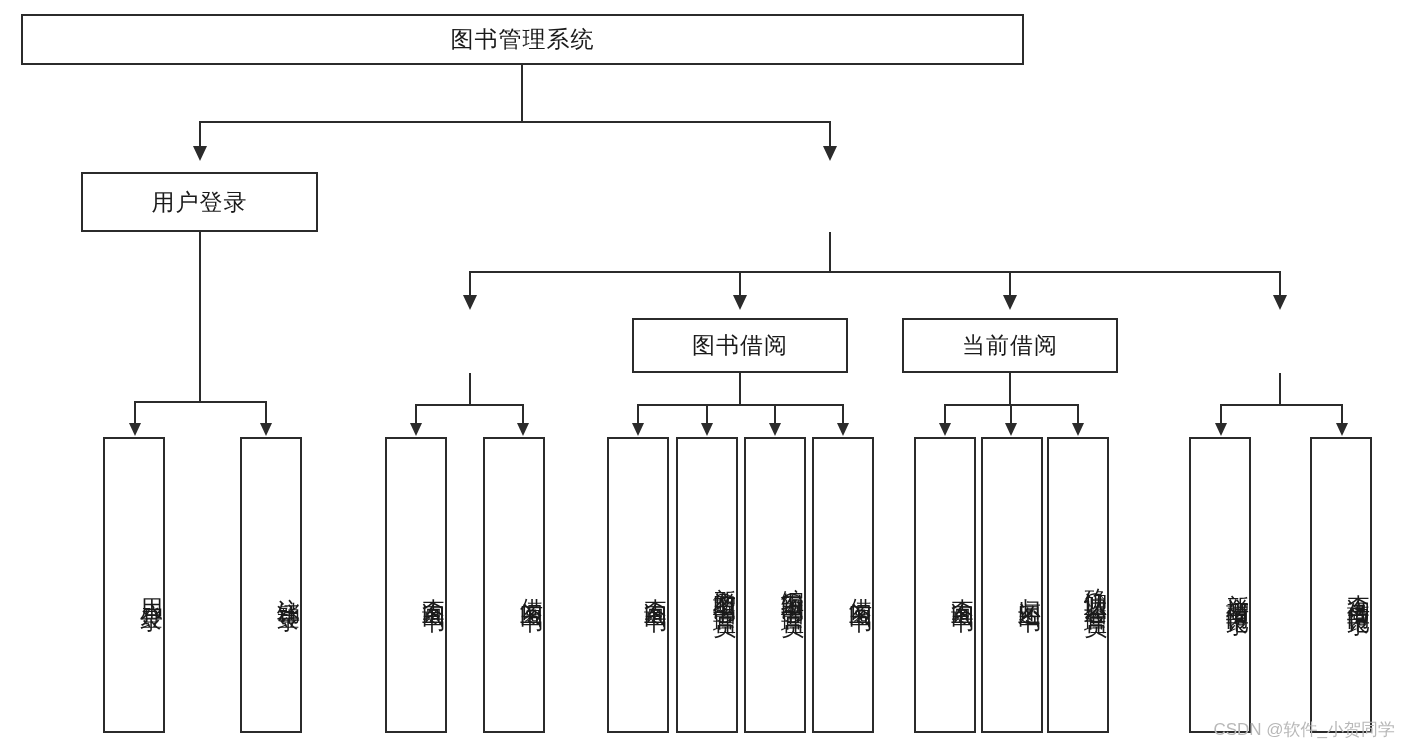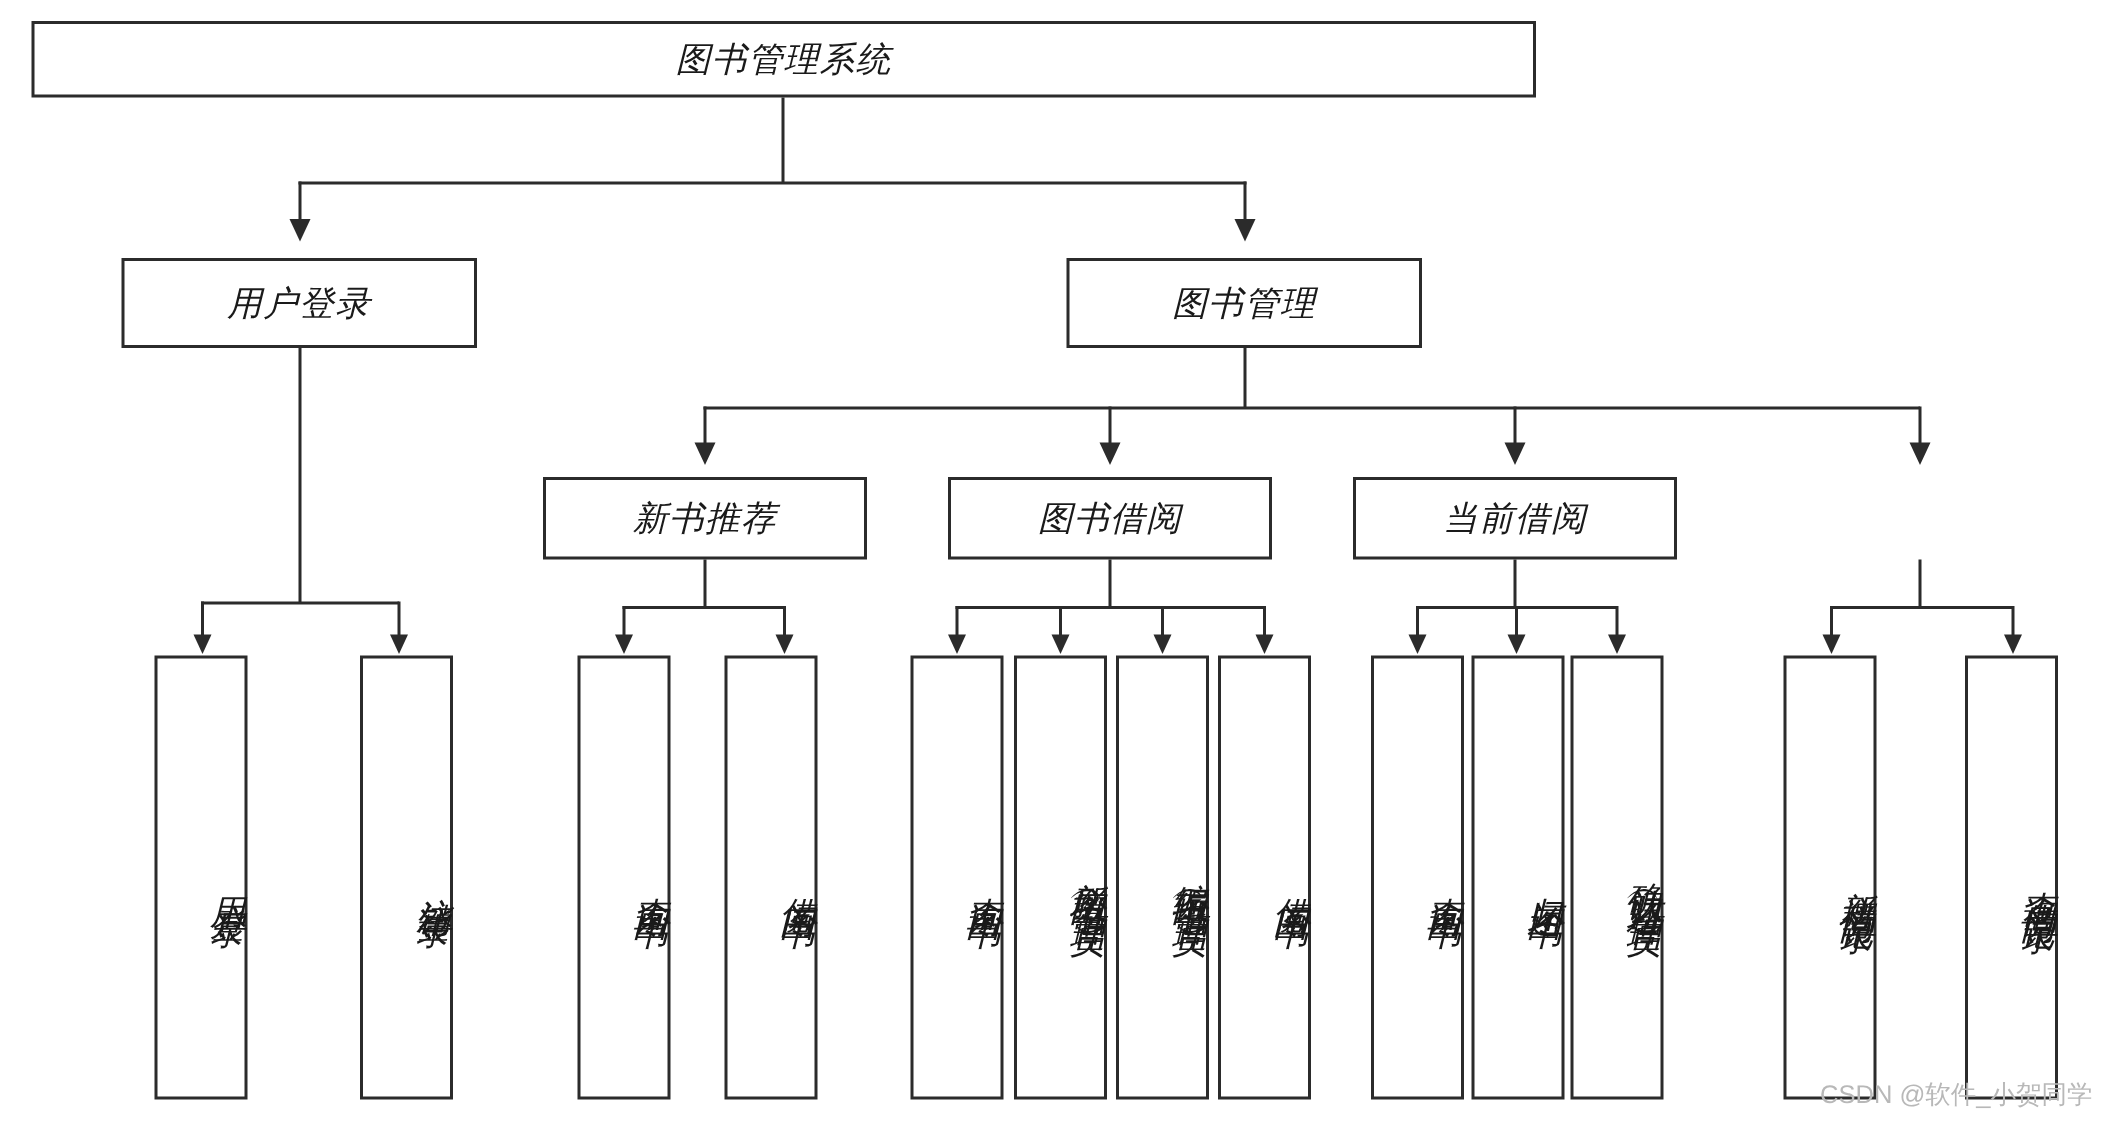--- a/index.html
+++ b/index.html
@@ -17,21 +17,20 @@
   }
   .node {
     position: absolute;
     box-sizing: border-box;
     border: 2px solid #2b2b2b;
     background: #ffffff;
     display: flex;
     align-items: center;
     justify-content: center;
     color: #1a1a1a;
-    font-style: italic;
   }
   .node.horiz {
     font-size: 23px;
     letter-spacing: 1px;
   }
   .node.vert {
     writing-mode: vertical-rl;
     text-orientation: upright;
     font-size: 23px;
     letter-spacing: 4px;
@@ -84,46 +83,40 @@
 
   <div class="seg v" style="left:521px; top:65px; height:57px;"></div>
   <div class="seg h" style="left:199px; top:121px; width:632px;"></div>
   <div class="seg v" style="left:199px; top:121px; height:28px;"></div>
   <div class="seg v" style="left:829px; top:121px; height:28px;"></div>
   <div class="arrow" style="left:193px; top:146px;"></div>
   <div class="arrow" style="left:823px; top:146px;"></div>
 
   <div class="node horiz" style="left:81px; top:172px; width:237px; height:60px;">
     <span class="lbl">用户登录</span>
-  </div>
-  <div class="node horiz" style="left:711px; top:172px; width:237px; height:60px;">
-    <span class="lbl">图书管理</span>
   </div>
 
   <div class="seg v" style="left:199px; top:232px; height:170px;"></div>
   <div class="seg h" style="left:134px; top:401px; width:132px;"></div>
   <div class="seg v" style="left:134px; top:401px; height:24px;"></div>
   <div class="seg v" style="left:265px; top:401px; height:24px;"></div>
   <div class="arrow small" style="left:129px; top:423px;"></div>
   <div class="arrow small" style="left:260px; top:423px;"></div>
 
   <div class="seg v" style="left:829px; top:232px; height:40px;"></div>
   <div class="seg h" style="left:469px; top:271px; width:811px;"></div>
   <div class="seg v" style="left:469px; top:271px; height:26px;"></div>
   <div class="seg v" style="left:739px; top:271px; height:26px;"></div>
   <div class="seg v" style="left:1009px; top:271px; height:26px;"></div>
   <div class="seg v" style="left:1279px; top:271px; height:26px;"></div>
   <div class="arrow" style="left:463px; top:295px;"></div>
   <div class="arrow" style="left:733px; top:295px;"></div>
   <div class="arrow" style="left:1003px; top:295px;"></div>
   <div class="arrow" style="left:1273px; top:295px;"></div>
 
-  <div class="node horiz" style="left:362px; top:318px; width:216px; height:55px;">
-    <span class="lbl">新书推荐</span>
-  </div>
   <div class="node horiz" style="left:902px; top:318px; width:216px; height:55px;">
     <span class="lbl">当前借阅</span>
   </div>
   <div class="node horiz" style="left:632px; top:318px; width:216px; height:55px;">
     <span class="lbl">图书借阅</span>
   </div>
 
   <div class="seg v" style="left:469px; top:373px; height:32px;"></div>
   <div class="seg h" style="left:415px; top:404px; width:108px;"></div>
   <div class="seg v" style="left:415px; top:404px; height:20px;"></div>

